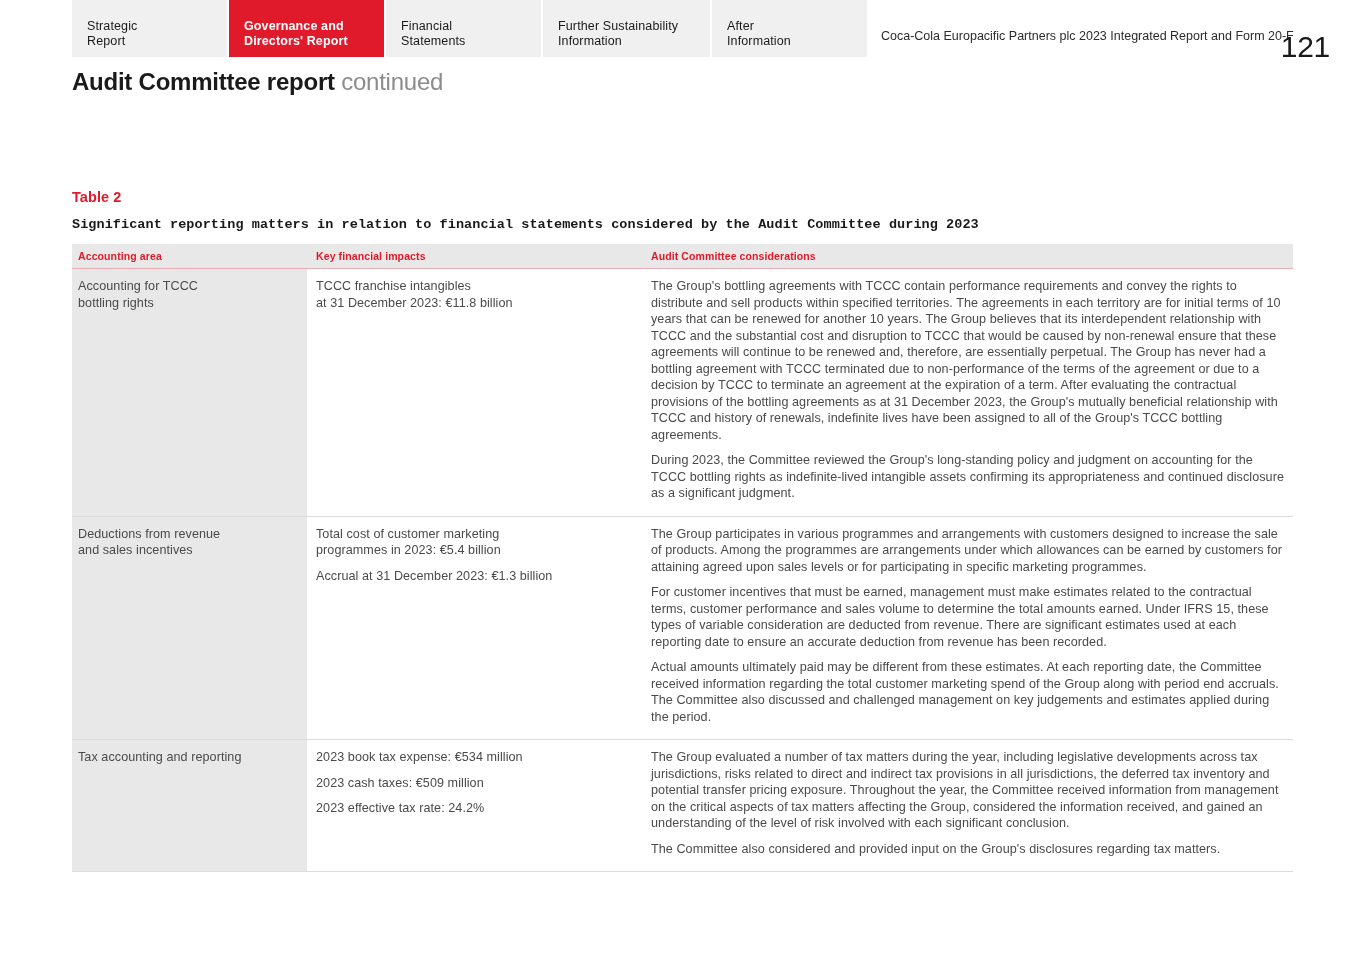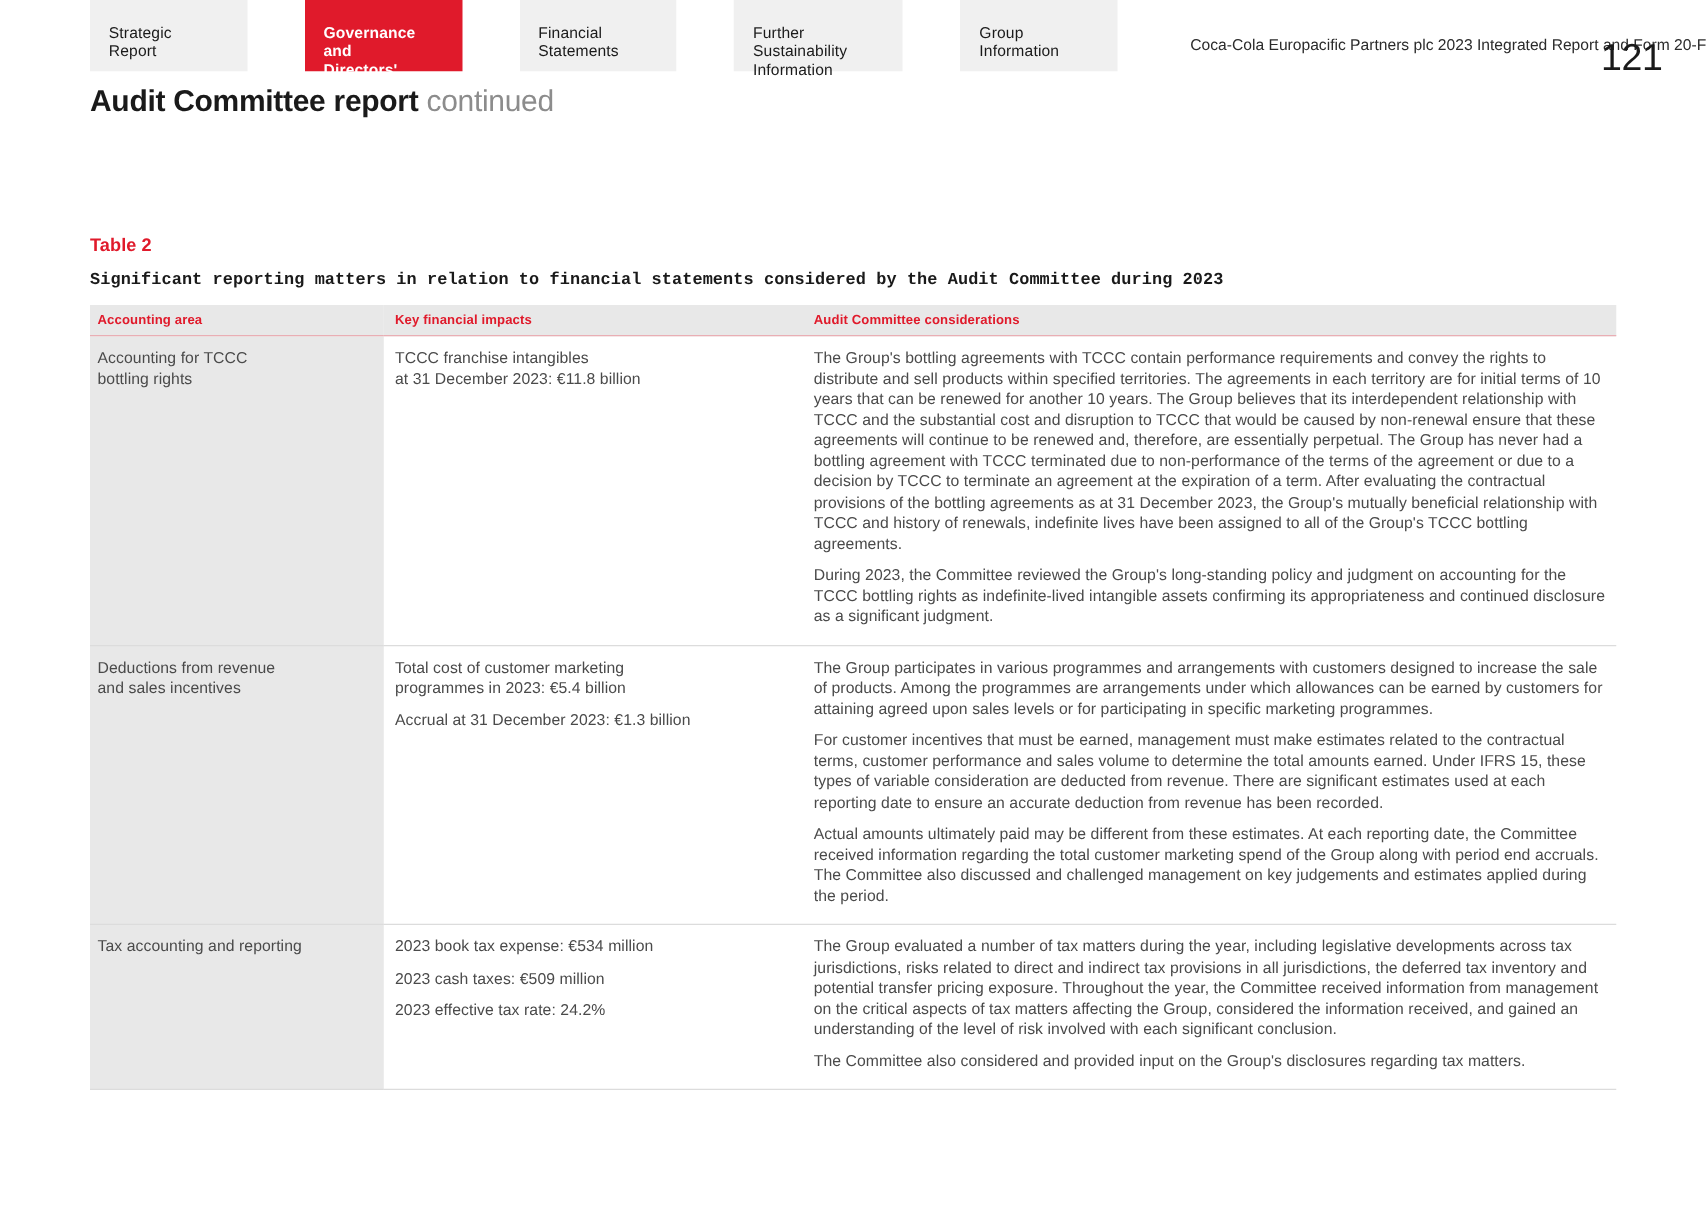--- a/index.html
+++ b/index.html
@@ -17,21 +17,20 @@
   }
 
   
   .nav-bar {
     position: relative;
     height: 57px;
     display: flex;
     align-items: stretch;
     padding-left: 72px;
     box-sizing: border-box;
-    gap: 44px;
   }
   .nav-tab {
     width: 155px;
     margin-right: 2px;
     background: #f0f0f0;
     color: #1a1a1a;
     font-size: 12.5px;
     line-height: 15px;
     padding: 19px 12px 0 15px;
     box-sizing: border-box;
@@ -162,21 +161,21 @@
     <span class="l1">Financial</span>
     <span class="l2">Statements</span>
   </div>
 
   <div class="nav-tab wide">
     <span class="l1">Further Sustainability</span>
     <span class="l2">Information</span>
   </div>
 
   <div class="nav-tab">
-    <span class="l1">Group</span>
+    <span class="l1">After</span>
     <span class="l2">Information</span>
   </div>
 
   <div class="doc-ref">
     <span class="ln">Coca-Cola Europacific Partners plc</span>
     <span class="ln">2023 Integrated Report and Form 20-F</span>
   </div>
 
   <div class="page-num">121</div>
 </div>

